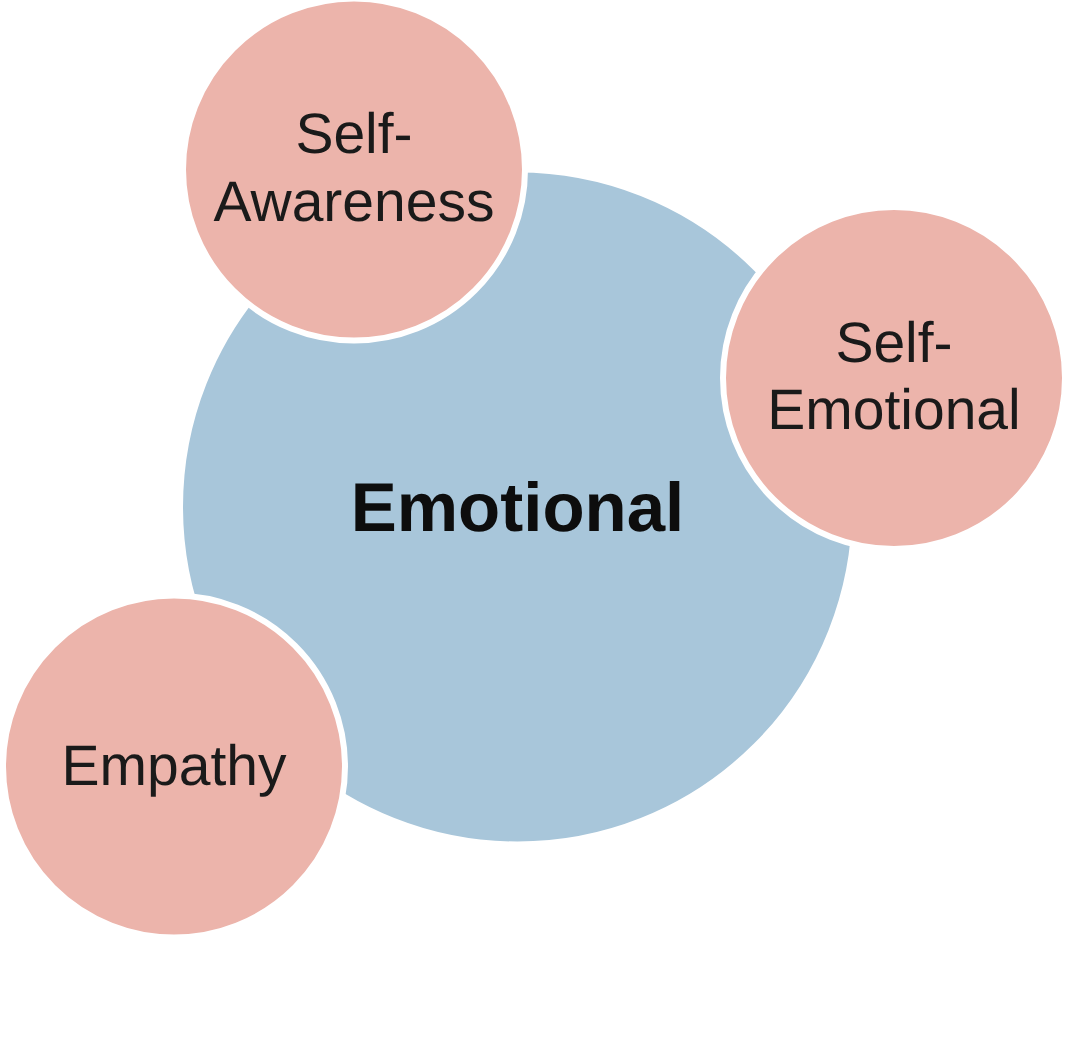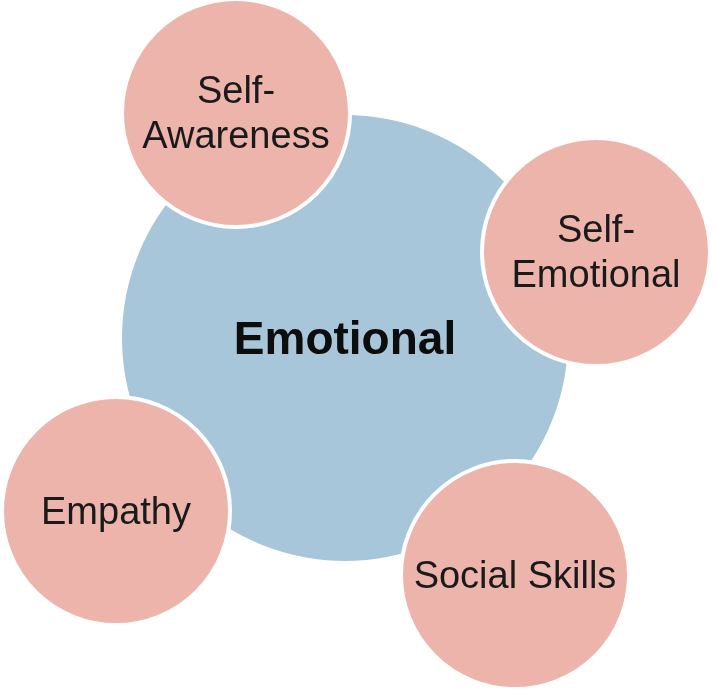--- a/index.html
+++ b/index.html
@@ -69,17 +69,14 @@
 
   <div class="circle satellite sat-self-regulation" style="background-color: rgb(236, 180, 171); border-color: rgb(255, 255, 255); color: rgb(26, 26, 26);">
     <span>Self-</span>
     <span>Emotional</span>
   </div>
 
   <div class="circle satellite sat-empathy" style="background-color: rgb(236, 180, 171); border-color: rgb(255, 255, 255); color: rgb(26, 26, 26);">
     <span>Empathy</span>
   </div>
 
-  <div class="circle satellite sat-social-skills" style="background-color: rgb(236, 180, 171); border-color: rgb(255, 255, 255); color: rgb(26, 26, 26);">
-    <span>Social Skills</span>
-  </div>
 
 </div>
 
 </body></html>

